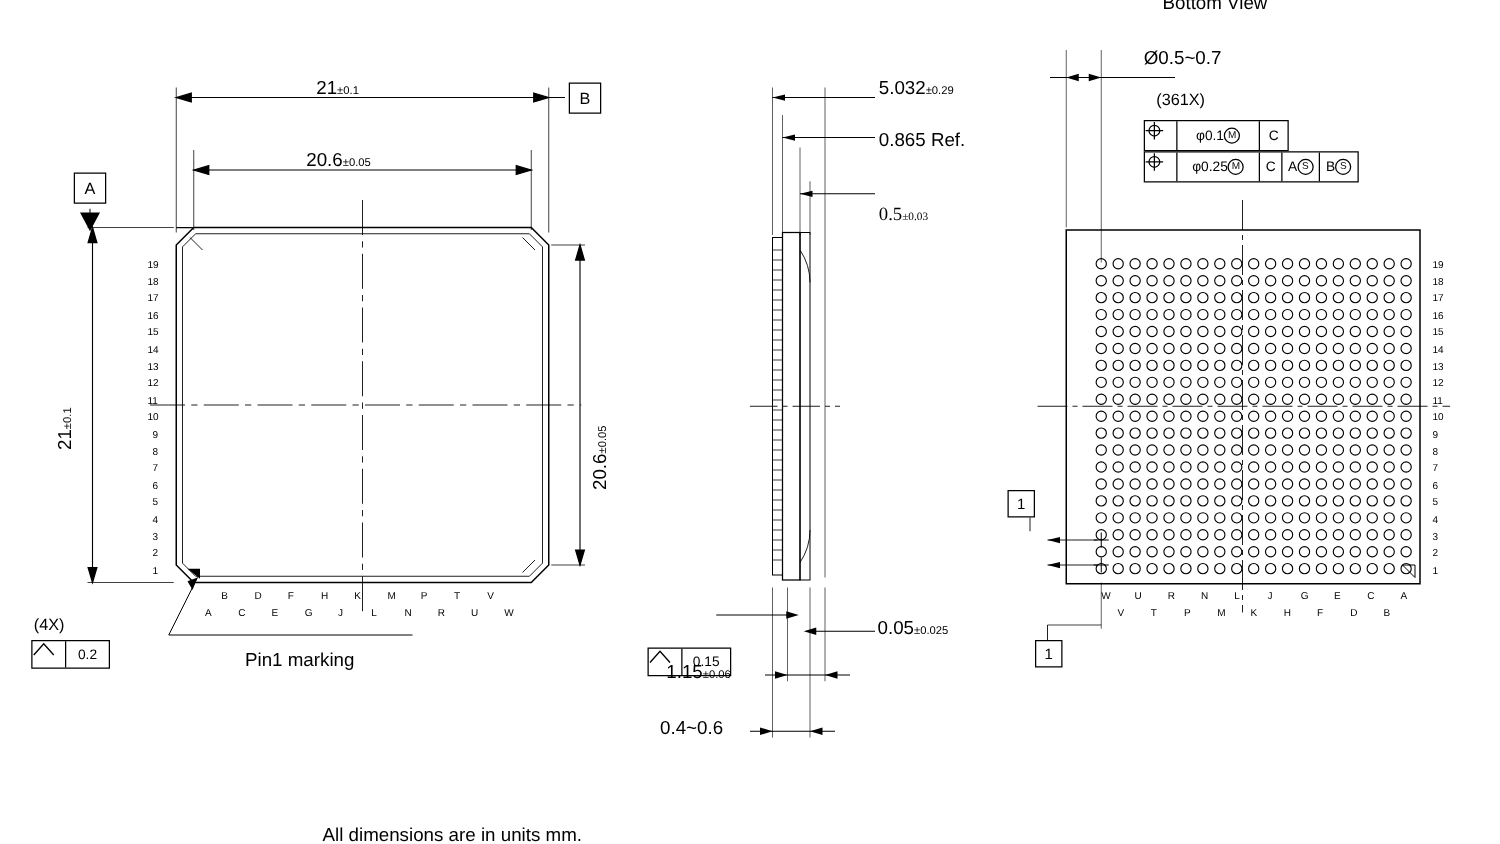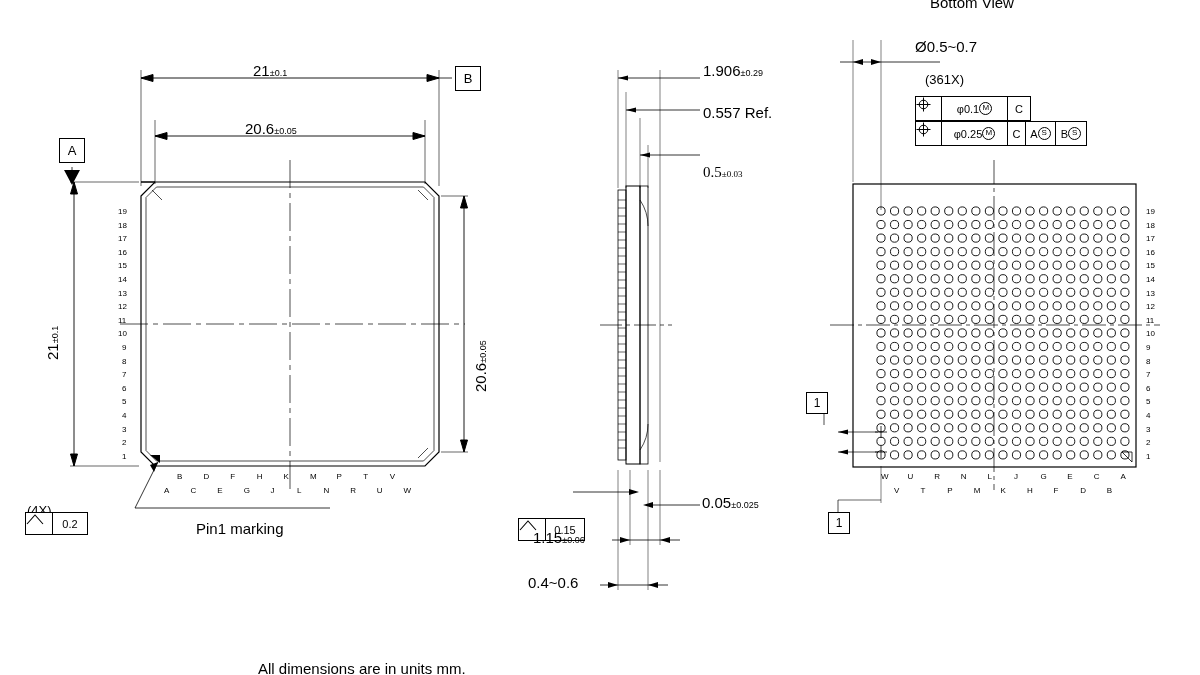--- a/index.html
+++ b/index.html
@@ -99,21 +99,21 @@
   </div>
   <div class="lbl dim vert" style="left:472px;top:392px;">
     <span>20.6</span><span class="sub">±0.05</span>
   </div>
 
   <div class="datum" style="left:455px;top:66px;width:26px;height:25px;">B</div>
   <div class="datum" style="left:59px;top:138px;width:26px;height:25px;">A</div>
 
   <div class="lbl note" style="left:196px;top:520px;">Pin1 marking</div>
 
-  <div class="lbl" style="left:27px;top:492px;font-size:13px;margin-top:11px;">(4X)</div>
+  <div class="lbl" style="left:27px;top:492px;font-size:13px;">(4X)</div>
   <div class="fcf" style="left:25px;top:512px;height:23px;">
     <div style="width:27px;">
       <svg width="18" height="12" viewBox="0 0 18 12">
           <path d="M1,11 L9,2 L17,11" stroke="#000" fill="none" stroke-width="1.1"></path>
         </svg>
     </div>
     <div style="width:34px;">0.2</div>
   </div>
 
   <div id="topRows">
@@ -237,23 +237,23 @@
 
       <line x1="618" y1="590" x2="618" y2="470" stroke-width="0.5"></line>
       <line x1="648" y1="590" x2="648" y2="470" stroke-width="0.5"></line>
       <line x1="600" y1="585" x2="668" y2="585" stroke-width="0.8"></line>
       <path d="M618,585 L608,582 L608,588 Z" fill="#000" stroke="none"></path>
       <path d="M648,585 L658,582 L658,588 Z" fill="#000" stroke="none"></path>
     </g>
   </svg>
 
   <div class="lbl dim" style="left:703px;top:62px;">
-    <span>1.906</span><span class="sub">±0.29</span>
-  </div>
-  <div class="lbl dim" style="left:703px;top:104px;">0.557 Ref.</div>
+    <span>5.032</span><span class="sub">±0.29</span>
+  </div>
+  <div class="lbl dim" style="left:703px;top:104px;">0.865 Ref.</div>
   <div class="lbl dim" style="left:703px;top:164px;font-family:Liberation Serif, serif;">
     <span>0.5</span><span class="sub">±0.03</span>
   </div>
 
   <div class="fcf" style="left:518px;top:481px;height:23px;margin-top:37px;">
     <div style="width:27px;">
       <svg width="18" height="12" viewBox="0 0 18 12">
           <path d="M1,11 L9,2 L17,11" stroke="#000" fill="none" stroke-width="1.1"></path>
         </svg>
     </div>

